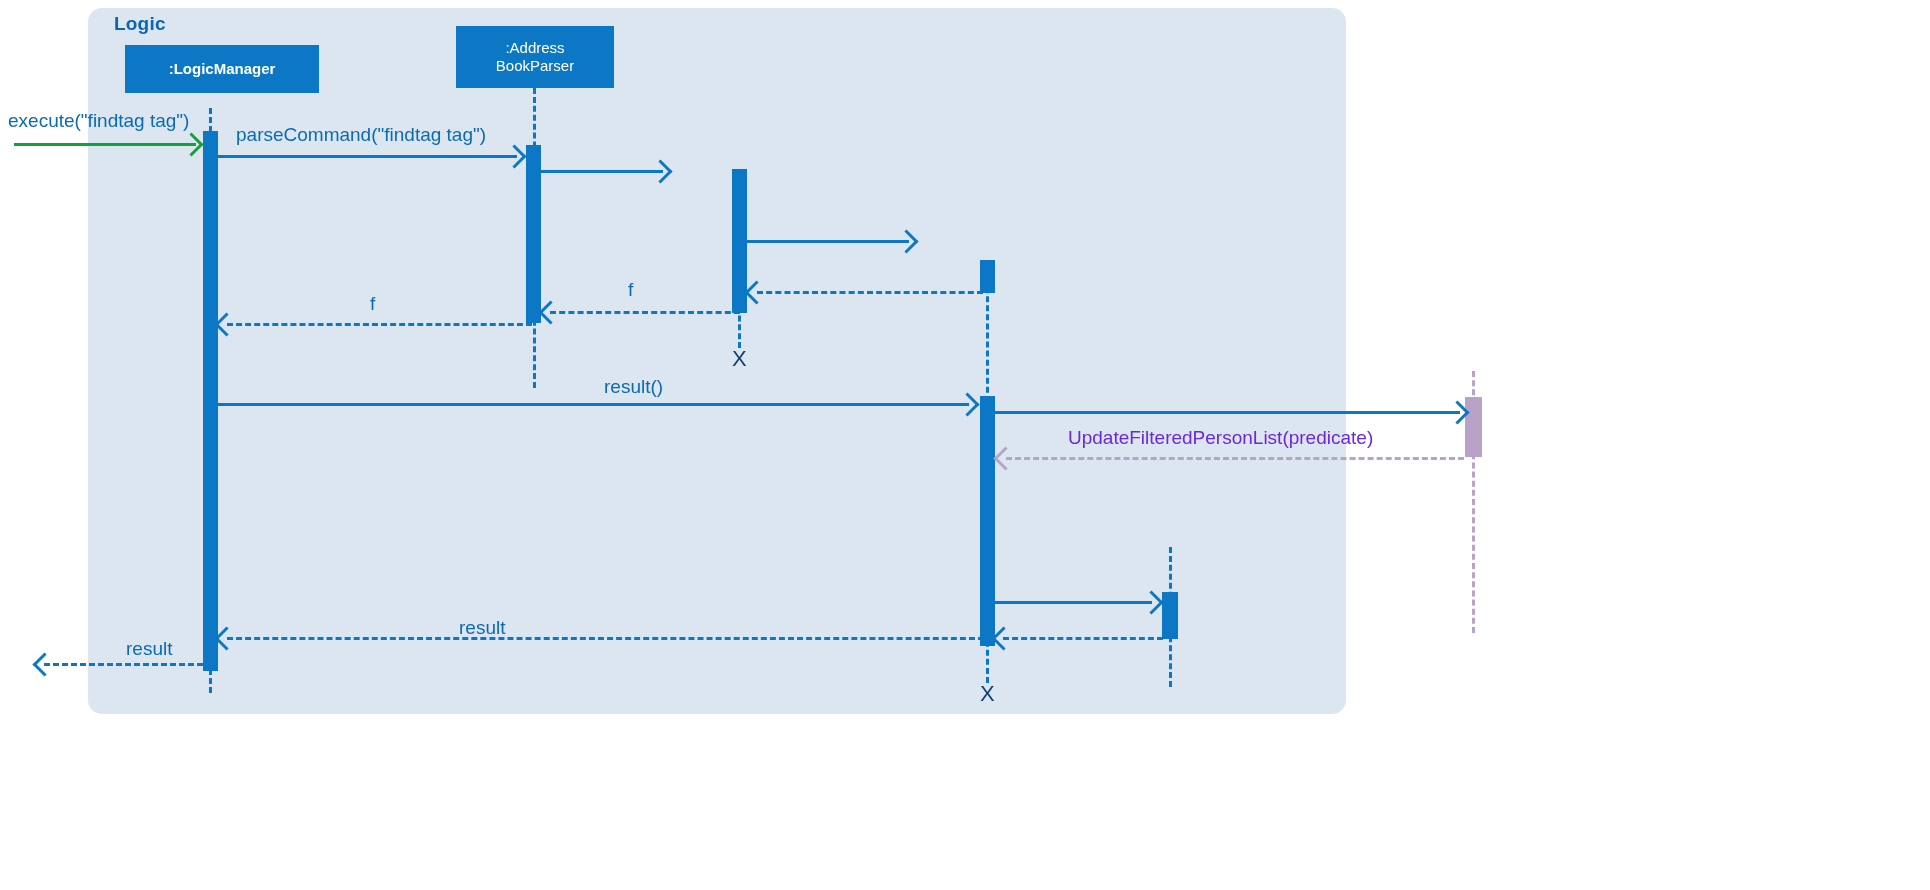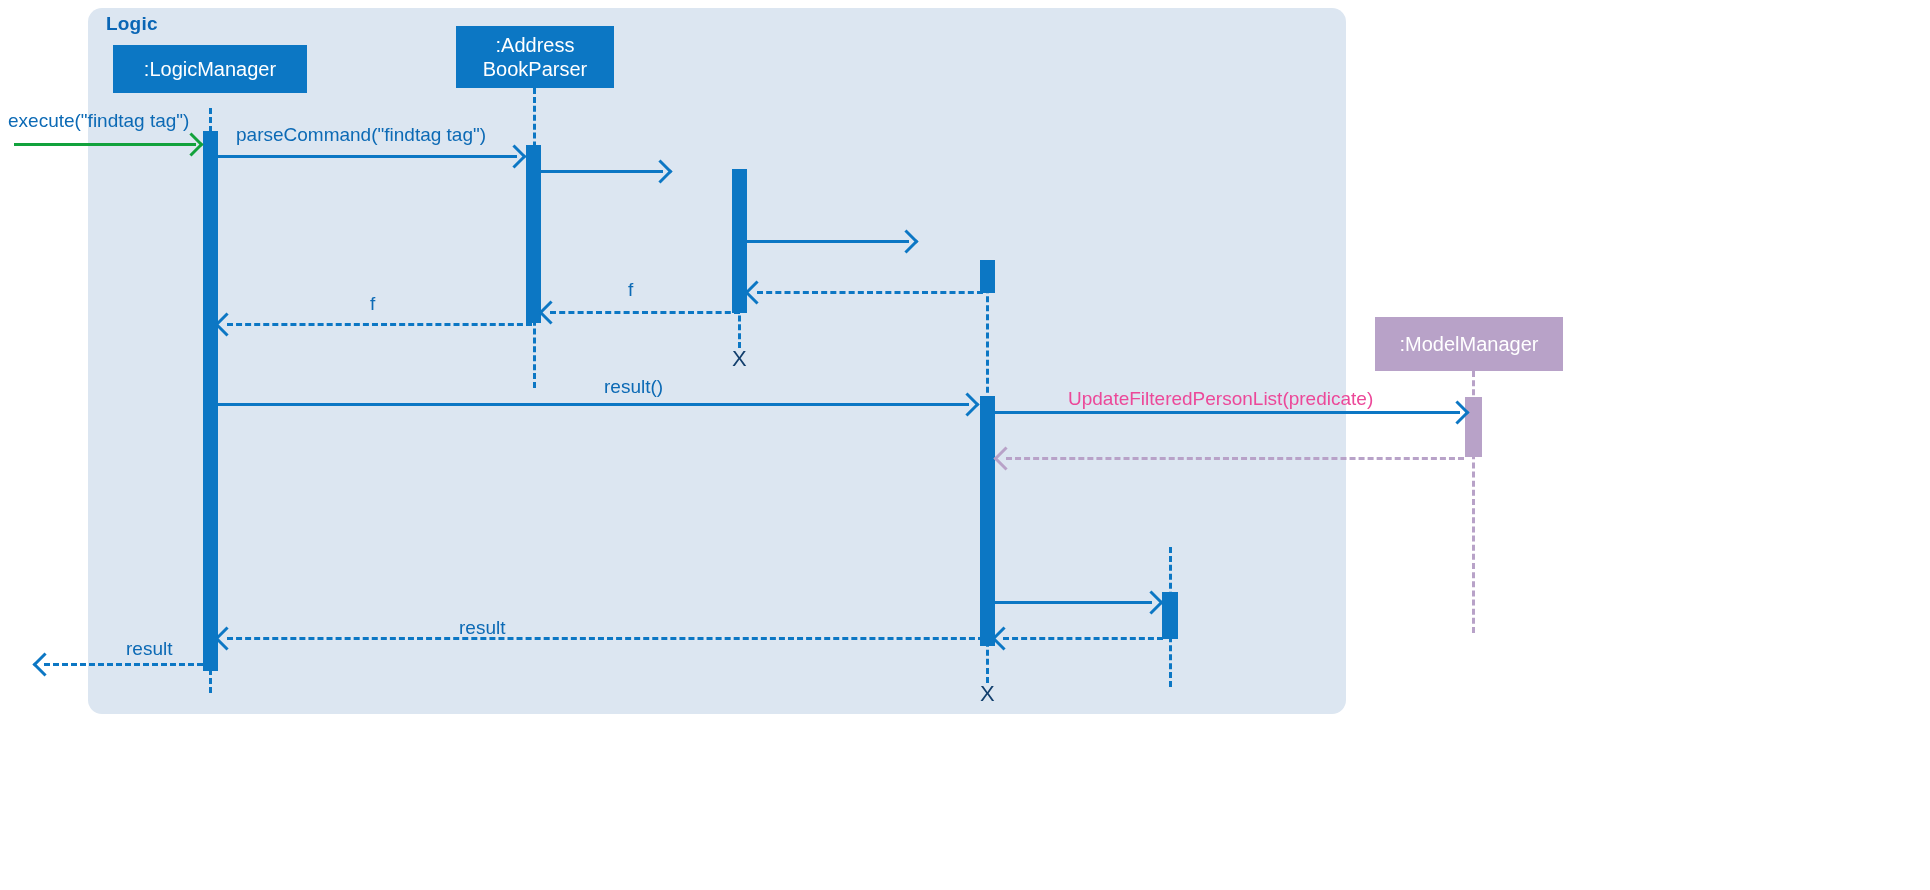--- a/index.html
+++ b/index.html
@@ -22,31 +22,32 @@
     position: absolute;
     background: #dce6f1;
     border-radius: 14px;
   }
   .package-title {
     position: absolute;
     font-weight: bold;
     font-size: 19px;
     color: #0a66b5;
     letter-spacing: 0.2px;
+    margin-left: 8px;
   }
   
   .participant {
     position: absolute;
     box-sizing: border-box;
     display: flex;
     align-items: center;
     justify-content: center;
     text-align: center;
     color: #ffffff;
-    font-size: 20px;
+    font-size: 15px;
     line-height: 1.22;
     padding: 2px 24px;
     white-space: pre-line;
   }
   .participant.blue { background: #0c77c4; }
   .participant.purple { background: #b8a2c8; }
 
   
   .lifeline {
     position: absolute;
@@ -87,21 +88,21 @@
   .arrowhead.green { border-right-color: #12a23c; border-bottom-color: #12a23c; }
   .arrowhead.purple { border-right-color: #b8a2c8; border-bottom-color: #b8a2c8; }
 
   
   .msg-label {
     position: absolute;
     font-size: 19px;
     color: #0c6ab5;
     white-space: nowrap;
   }
-  .msg-label.purple { color: #ec4899; }
+  .msg-label.purple { color: #6d28d9; margin-top: 39px; }
 
   
   .destroy-x {
     position: absolute;
     font-size: 22px;
     color: #123f6d;
     font-family: "Liberation Sans", sans-serif;
   }
 </style>
 </head>
@@ -112,35 +113,32 @@
   <div class="package-box" style="left:88px; top:8px; width:1258px; height:706px;"></div>
   <div class="package-title" style="left:106px; top:13px;">Logic</div>
 
   <div class="lifeline blue" style="left:209px; top:108px; height:585px;"></div>
   <div class="lifeline blue" style="left:533px; top:88px; height:300px;"></div>
   <div class="lifeline blue" style="left:738px; top:200px; height:148px;"></div>
   <div class="lifeline blue" style="left:986px; top:269px; height:414px;"></div>
   <div class="lifeline blue" style="left:1169px; top:547px; height:140px;"></div>
   <div class="lifeline purple" style="left:1472px; top:371px; height:262px;"></div>
 
-  <div class="participant blue" style="left:113px; top:45px; width:194px; height:48px;">
+  <div class="participant blue" style="left:125px; top:45px; width:194px; height:48px;font-weight:bold;">
     <span>:LogicManager</span>
   </div>
 
   <div class="participant blue" style="left:456px; top:26px; width:158px; height:62px;">
     <span>:Address
 BookParser</span>
   </div>
 
 
 
 
-  <div class="participant purple" style="left:1375px; top:317px; width:188px; height:54px;">
-    <span>:ModelManager</span>
-  </div>
 
   <div class="activation blue" style="left:203px; top:131px; width:15px; height:540px;"></div>
 
   <div class="activation blue" style="left:526px; top:145px; width:15px; height:178px;"></div>
 
   <div class="activation blue" style="left:732px; top:169px; width:15px; height:144px;"></div>
 
   <div class="activation blue" style="left:980px; top:260px; width:15px; height:33px;"></div>
 
   <div class="activation blue" style="left:980px; top:396px; width:15px; height:250px;"></div>

